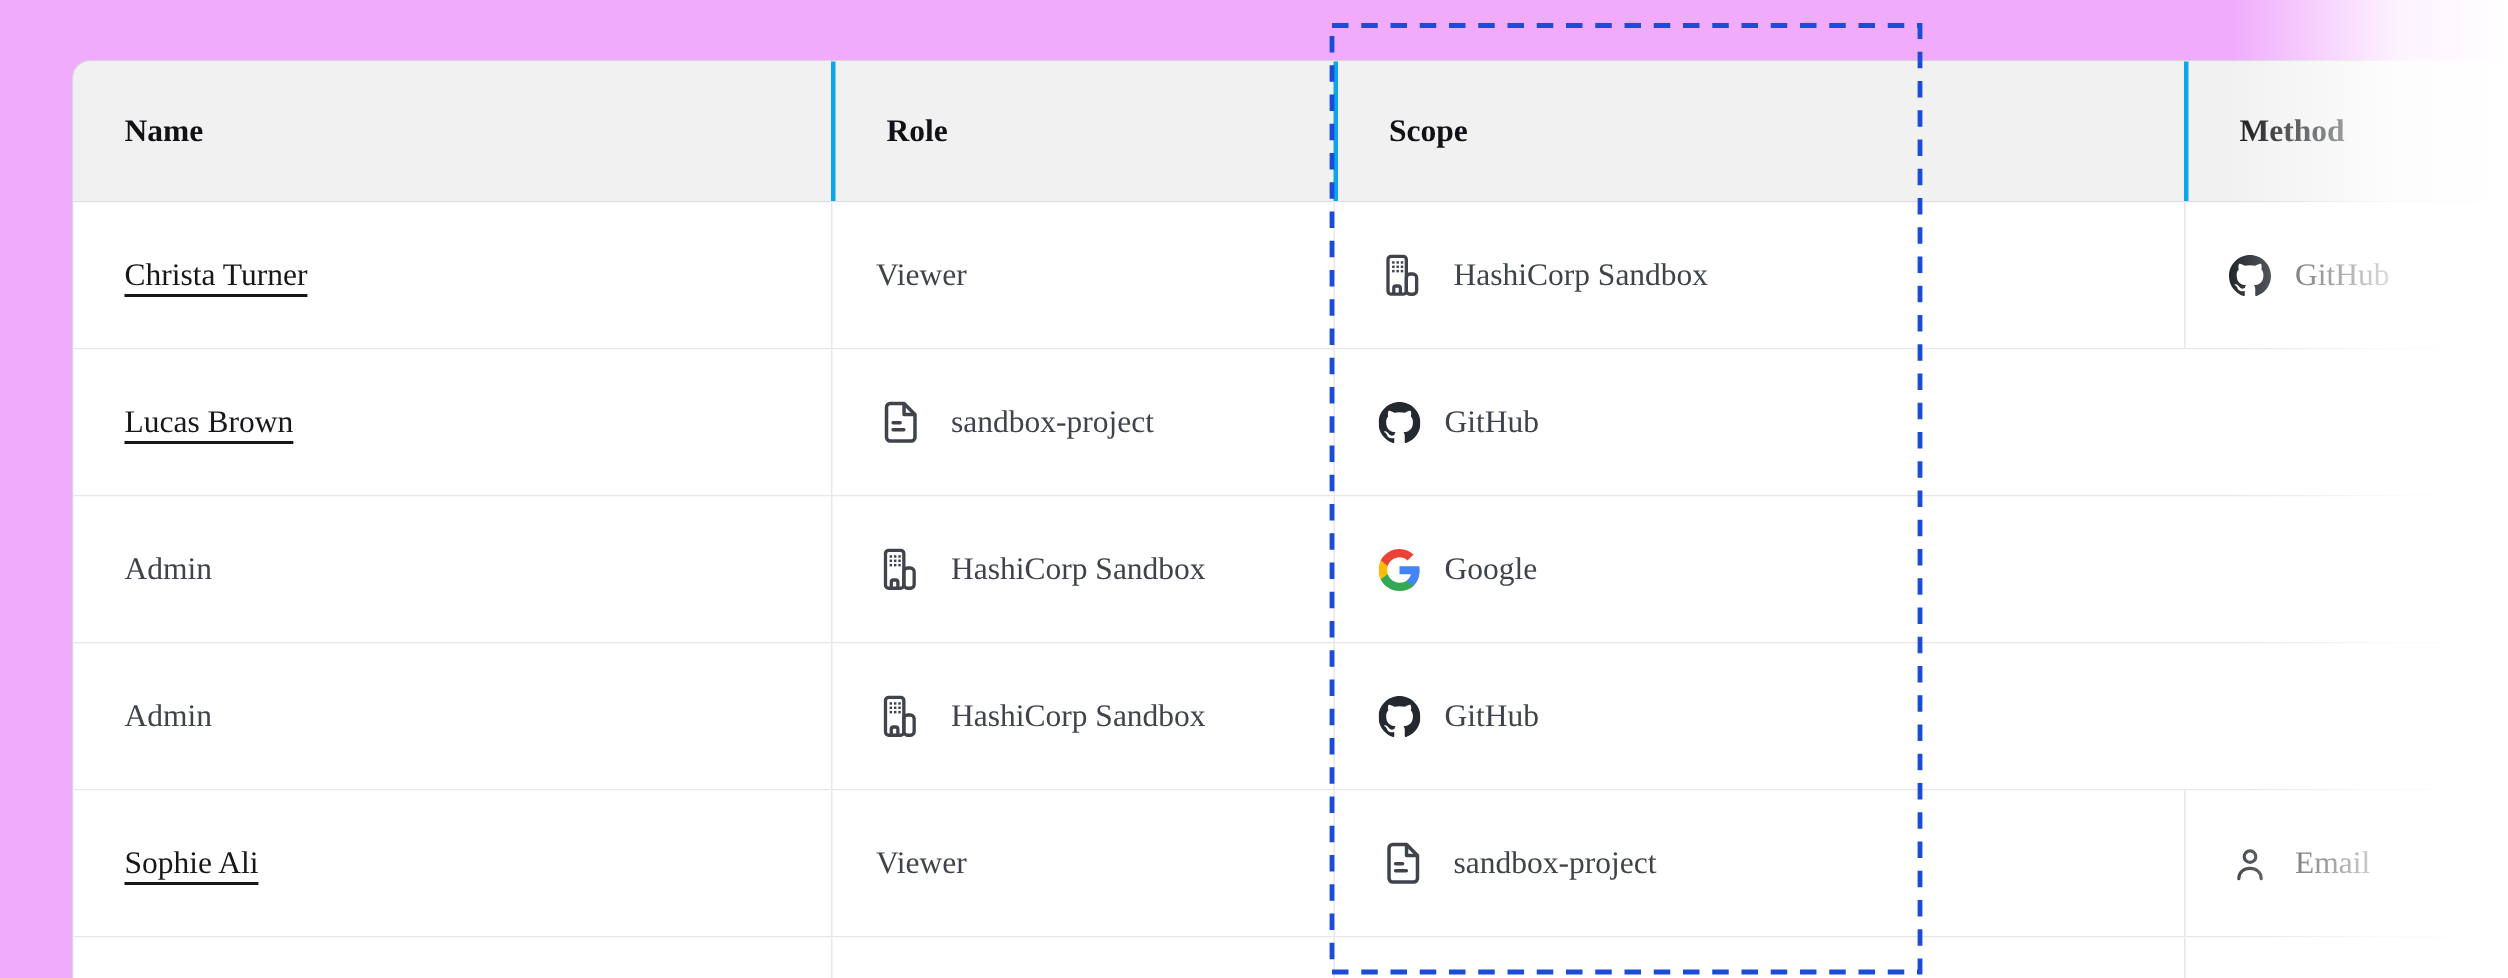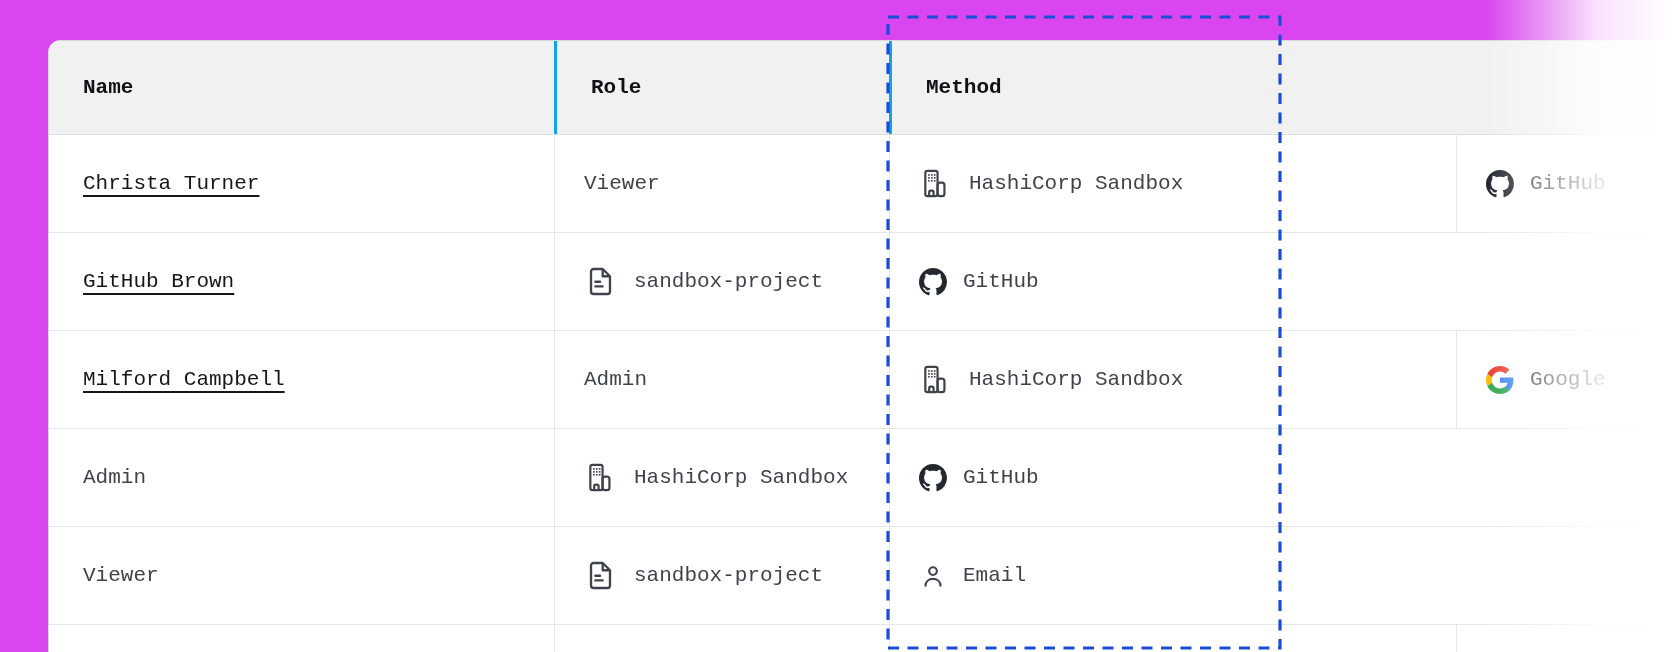--- a/index.html
+++ b/index.html
@@ -1,22 +1,22 @@
 <!DOCTYPE html>
 <html><head>
 <meta charset="utf-8">
 <style>
   html, body { margin: 0; padding: 0; background: #ffffff; }
   .canvas {
     position: relative;
     width: 1672px;
     height: 652px;
     overflow: hidden;
-    background: #d946ef;
-    font-family: Liberation Mono, monospace;
+    background: #f0abfc;
+    font-family: Liberation Serif, serif;
   }
 
   
   .table {
     position: absolute;
     left: 48px;
     top: 40px;
     width: 1654px;
     background: #ffffff;
     border: 1px solid #d6d8dc;
@@ -140,20 +140,21 @@
     </symbol>
   </defs>
 </svg>
 
 <div class="canvas">
 
   <div class="table">
     <div class="thead">
       <div class="th">Name</div>
       <div class="th">Role</div>
+      <div class="th">Scope</div>
       <div class="th">Method</div>
     </div>
 
     <div class="tr">
       <div class="td">
           <span class="name-link">Christa Turner</span>
         </div>
       <div class="td">
           <span>Viewer</span>
         </div>
@@ -170,21 +171,21 @@
             <svg>
               <use href="#i-github"></use>
             </svg>
           </span>
         <span>GitHub</span>
       </div>
     </div>
 
     <div class="tr">
       <div class="td">
-          <span class="name-link">GitHub Brown</span>
+          <span class="name-link">Lucas Brown</span>
         </div>
       <div class="td scope-cell">
         <span class="cell-icon">
             <svg>
               <use href="#i-file"></use>
             </svg>
           </span>
         <span>sandbox-project</span>
       </div>
       <div class="td method-cell">
@@ -192,23 +193,20 @@
             <svg>
               <use href="#i-github"></use>
             </svg>
           </span>
         <span>GitHub</span>
       </div>
     </div>
 
     <div class="tr">
       <div class="td">
-          <span class="name-link">Milford Campbell</span>
-        </div>
-      <div class="td">
           <span>Admin</span>
         </div>
       <div class="td scope-cell">
         <span class="cell-icon">
             <svg>
               <use href="#i-org"></use>
             </svg>
           </span>
         <span>HashiCorp Sandbox</span>
       </div>
@@ -238,20 +236,23 @@
         <span class="cell-icon">
             <svg>
               <use href="#i-github"></use>
             </svg>
           </span>
         <span>GitHub</span>
       </div>
     </div>
 
     <div class="tr">
+      <div class="td">
+          <span class="name-link">Sophie Ali</span>
+        </div>
       <div class="td">
           <span>Viewer</span>
         </div>
       <div class="td scope-cell">
         <span class="cell-icon">
             <svg>
               <use href="#i-file"></use>
             </svg>
           </span>
         <span>sandbox-project</span>

